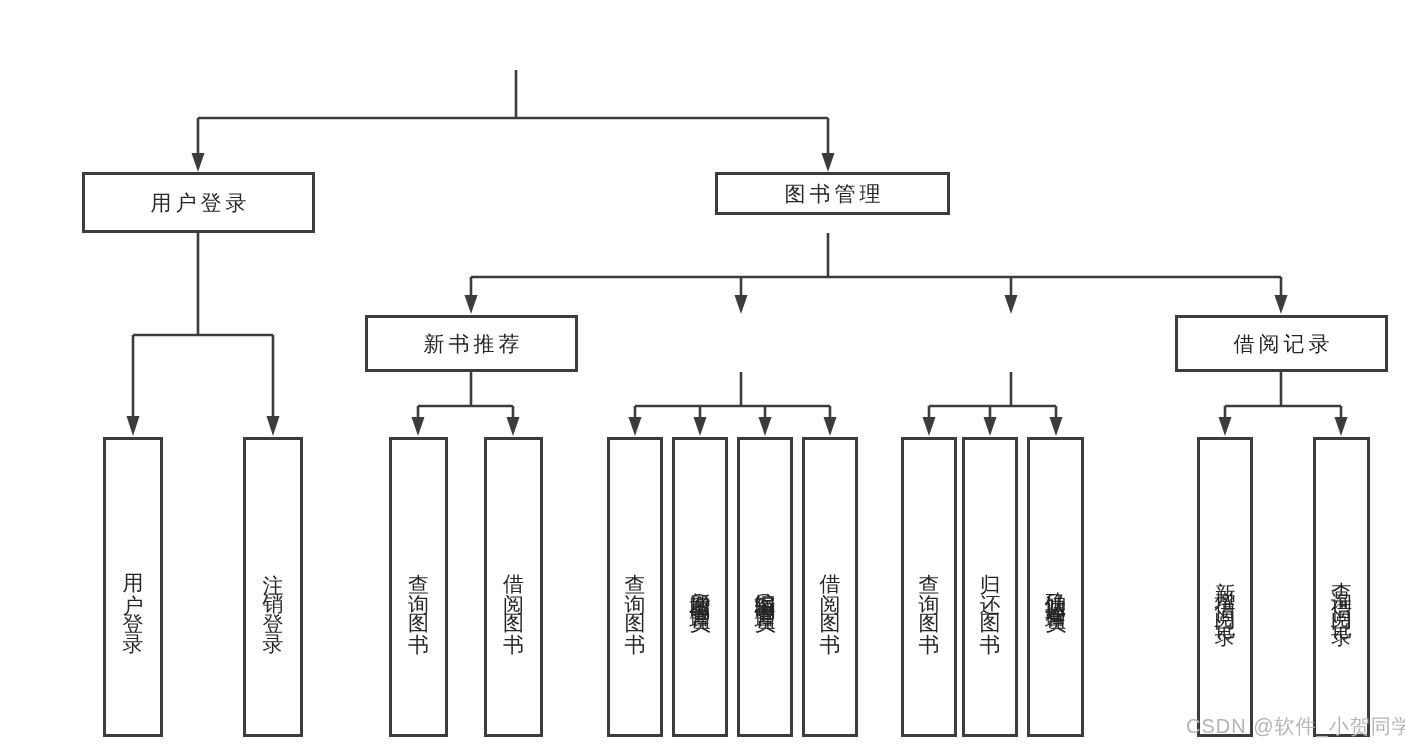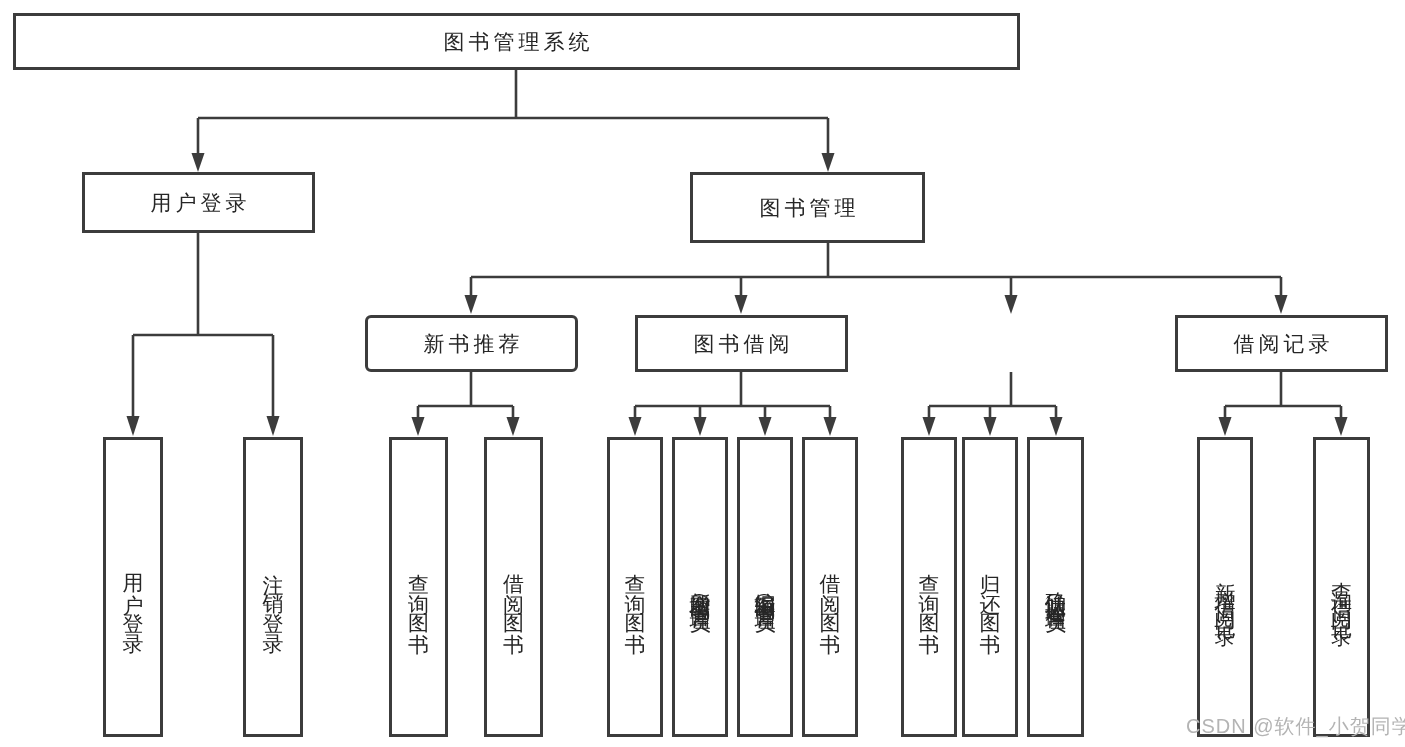--- a/index.html
+++ b/index.html
@@ -79,36 +79,30 @@
       <polygon points="758.5,417 771.5,417 765,436"></polygon>
       <polygon points="823.5,417 836.5,417 830,436"></polygon>
       <polygon points="922.5,417 935.5,417 929,436"></polygon>
       <polygon points="983.5,417 996.5,417 990,436"></polygon>
       <polygon points="1049.5,417 1062.5,417 1056,436"></polygon>
       <polygon points="1218.5,417 1231.5,417 1225,436"></polygon>
       <polygon points="1334.5,417 1347.5,417 1341,436"></polygon>
     </g>
   </svg>
 
-  <div class="box h" style="left:13px;top:13px;width:1007px;height:57px;">
-    <span>图书管理系统</span>
-  </div>
 
   <div class="box h" style="left:82px;top:172px;width:233px;height:61px;">
     <span>用户登录</span>
   </div>
-  <div class="box h" style="left:690px;top:172px;width:235px;height:71px;align-items:center;">
+  <div class="box h" style="left:715px;top:172px;width:235px;height:43px;align-items:center;">
     <span>图书管理</span>
   </div>
 
-  <div class="box h" style="left:365px;top:315px;width:213px;height:57px;border-radius:6px;">
+  <div class="box h" style="left:365px;top:315px;width:213px;height:57px;">
     <span>新书推荐</span>
-  </div>
-  <div class="box h" style="left:635px;top:315px;width:213px;height:57px;">
-    <span>图书借阅</span>
   </div>
   <div class="box h" style="left:1175px;top:315px;width:213px;height:57px;">
     <span>借阅记录</span>
   </div>
 
   <div class="box v vt4" style="left:103px;top:437px;width:60px;height:300px;">
     <span>用户登录</span>
   </div>
   <div class="box v vt4" style="left:243px;top:437px;width:60px;height:300px;">
     <span>注销登录</span>

